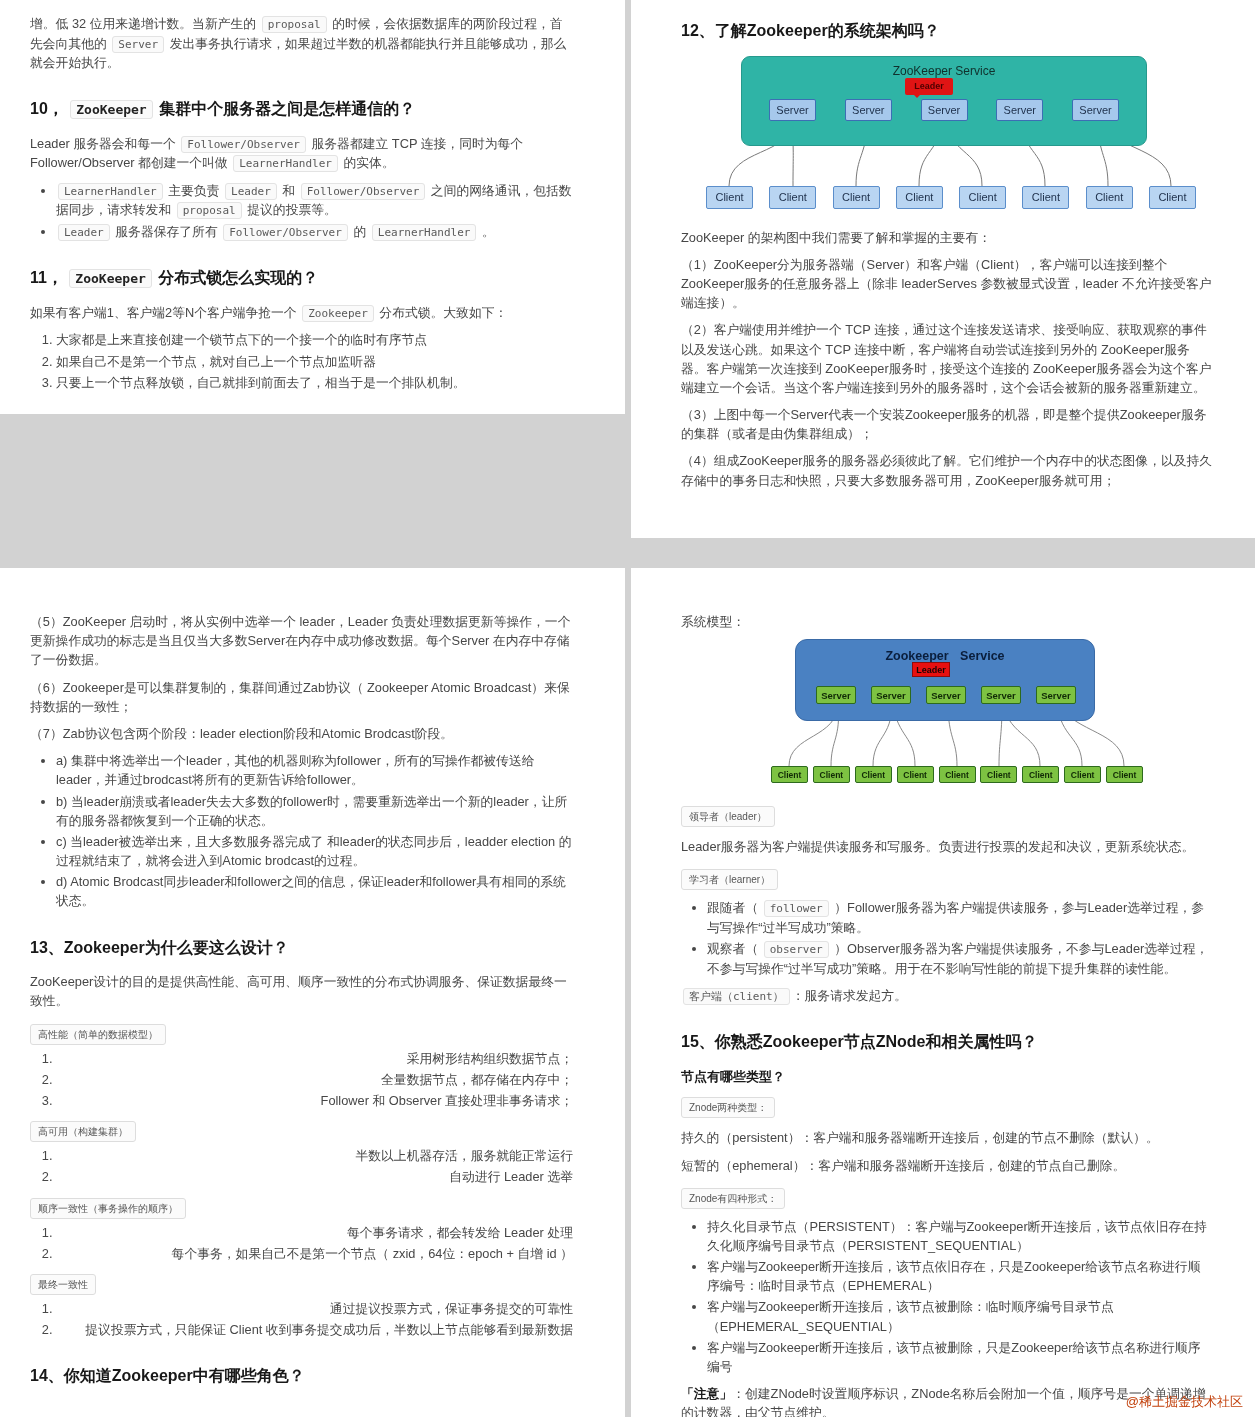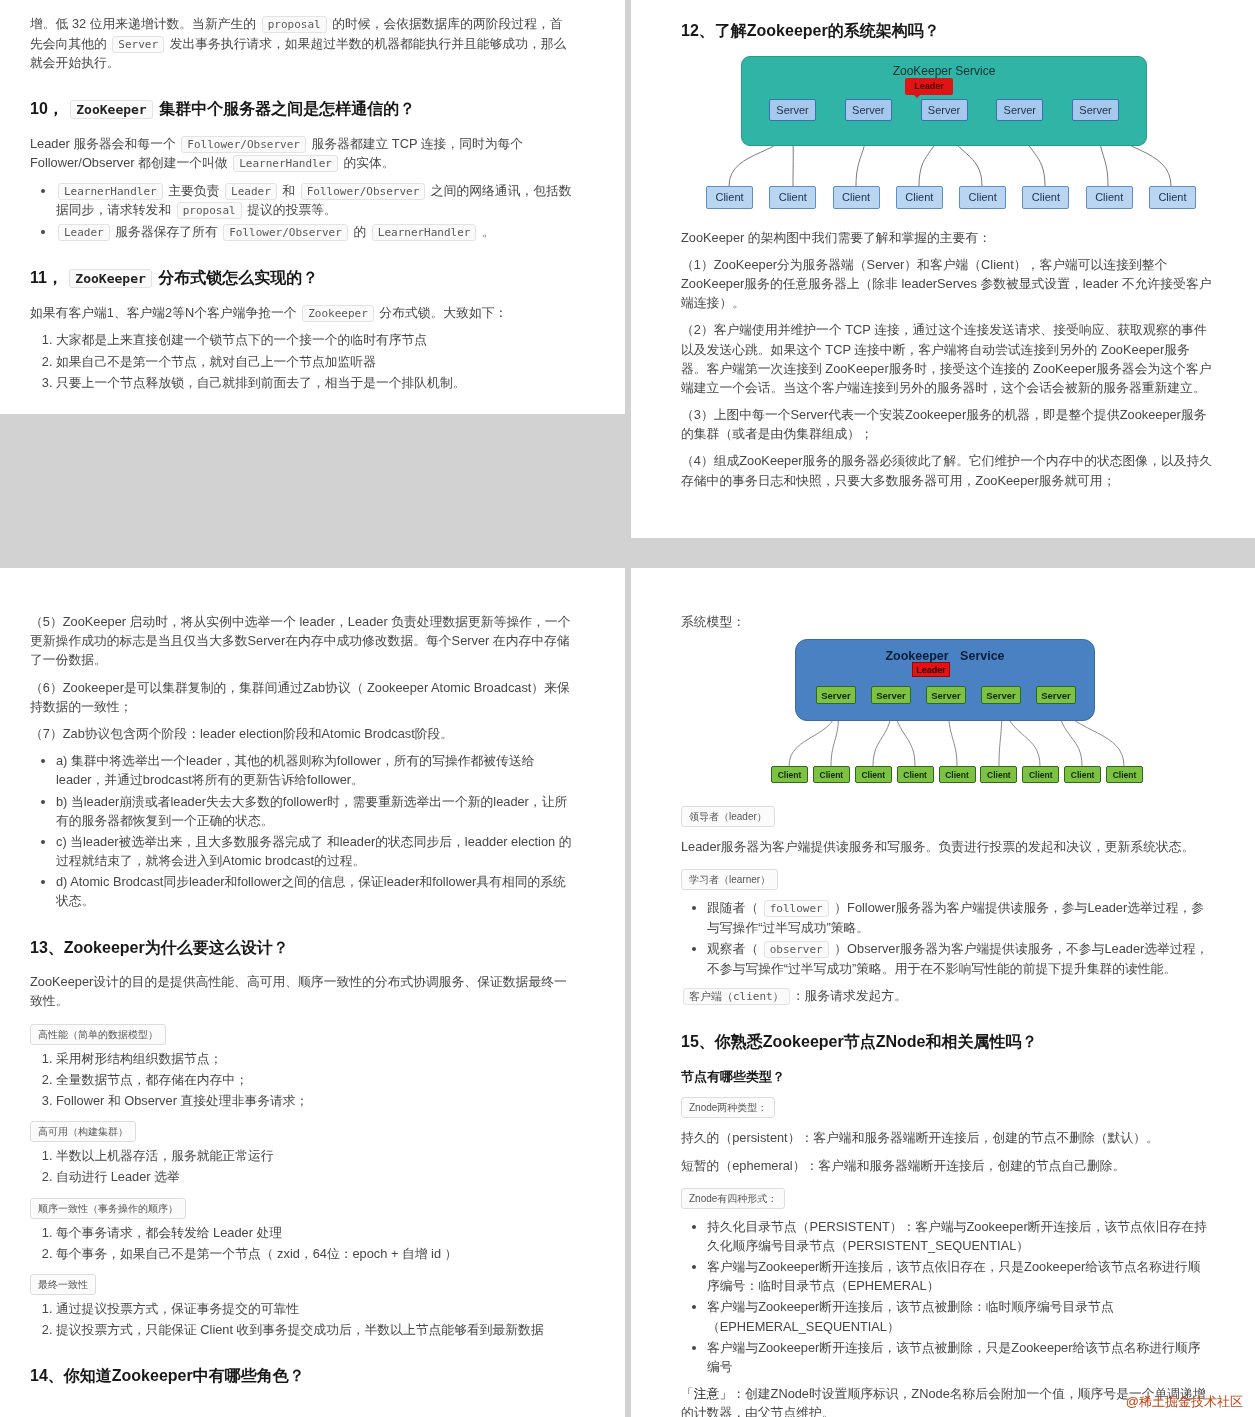--- a/index.html
+++ b/index.html
@@ -23,30 +23,30 @@
   p { margin: 8px 0; }
   .q { font-size: 16px; font-weight: bold; color: #181818; margin: 26px 0 14px; line-height: 1.35; }
   .q-first { margin-top: 16px; }
   .code {
     font-family: "DejaVu Sans Mono", "Liberation Mono", monospace;
     font-size: 11px; background: #fafafa; border: 1px solid #e3e3e3;
     border-radius: 3px; padding: 1px 5px; color: #5a5a5a; margin: 0 2px;
     white-space: nowrap;
   }
   .q .code { font-size: 13px; font-weight: bold; color: #222; }
-  .b { font-weight: normal; color: #1a1a1a; }
+  .b { font-weight: bold; color: #1a1a1a; }
   .tag {
     display: inline-block; font-size: 10px; background: #fbfbfb;
     border: 1px solid #dddddd; border-radius: 3px; padding: 2px 7px;
     color: #555555; margin: 5px 0 2px; text-align: right;
   }
   .bold-line { font-weight: bold; color: #1a1a1a; font-size: 13px; margin: 10px 0 6px; }
   ul, ol { margin: 6px 0; padding-left: 26px; }
   li { margin: 2px 0; }
-  .feature-block ol { margin: 1px 0 6px; }
+  .feature-block ol { margin: 1px 0 6px; text-align: right; }
 
   
   .d1 { position: relative; height: 160px; margin: 6px 0 12px; }
   .d1-wires, .d2-wires { position: absolute; left: 0; top: 0; }
   .d1-box {
     position: absolute; left: 60px; top: 0; width: 406px; height: 90px;
     background: #2fb4a6; border: 1px solid #26998d; border-radius: 9px;
   }
   .d1-title { text-align: center; margin-top: 5px; font-size: 12px; color: #10312d; }
   .d1-servers {

